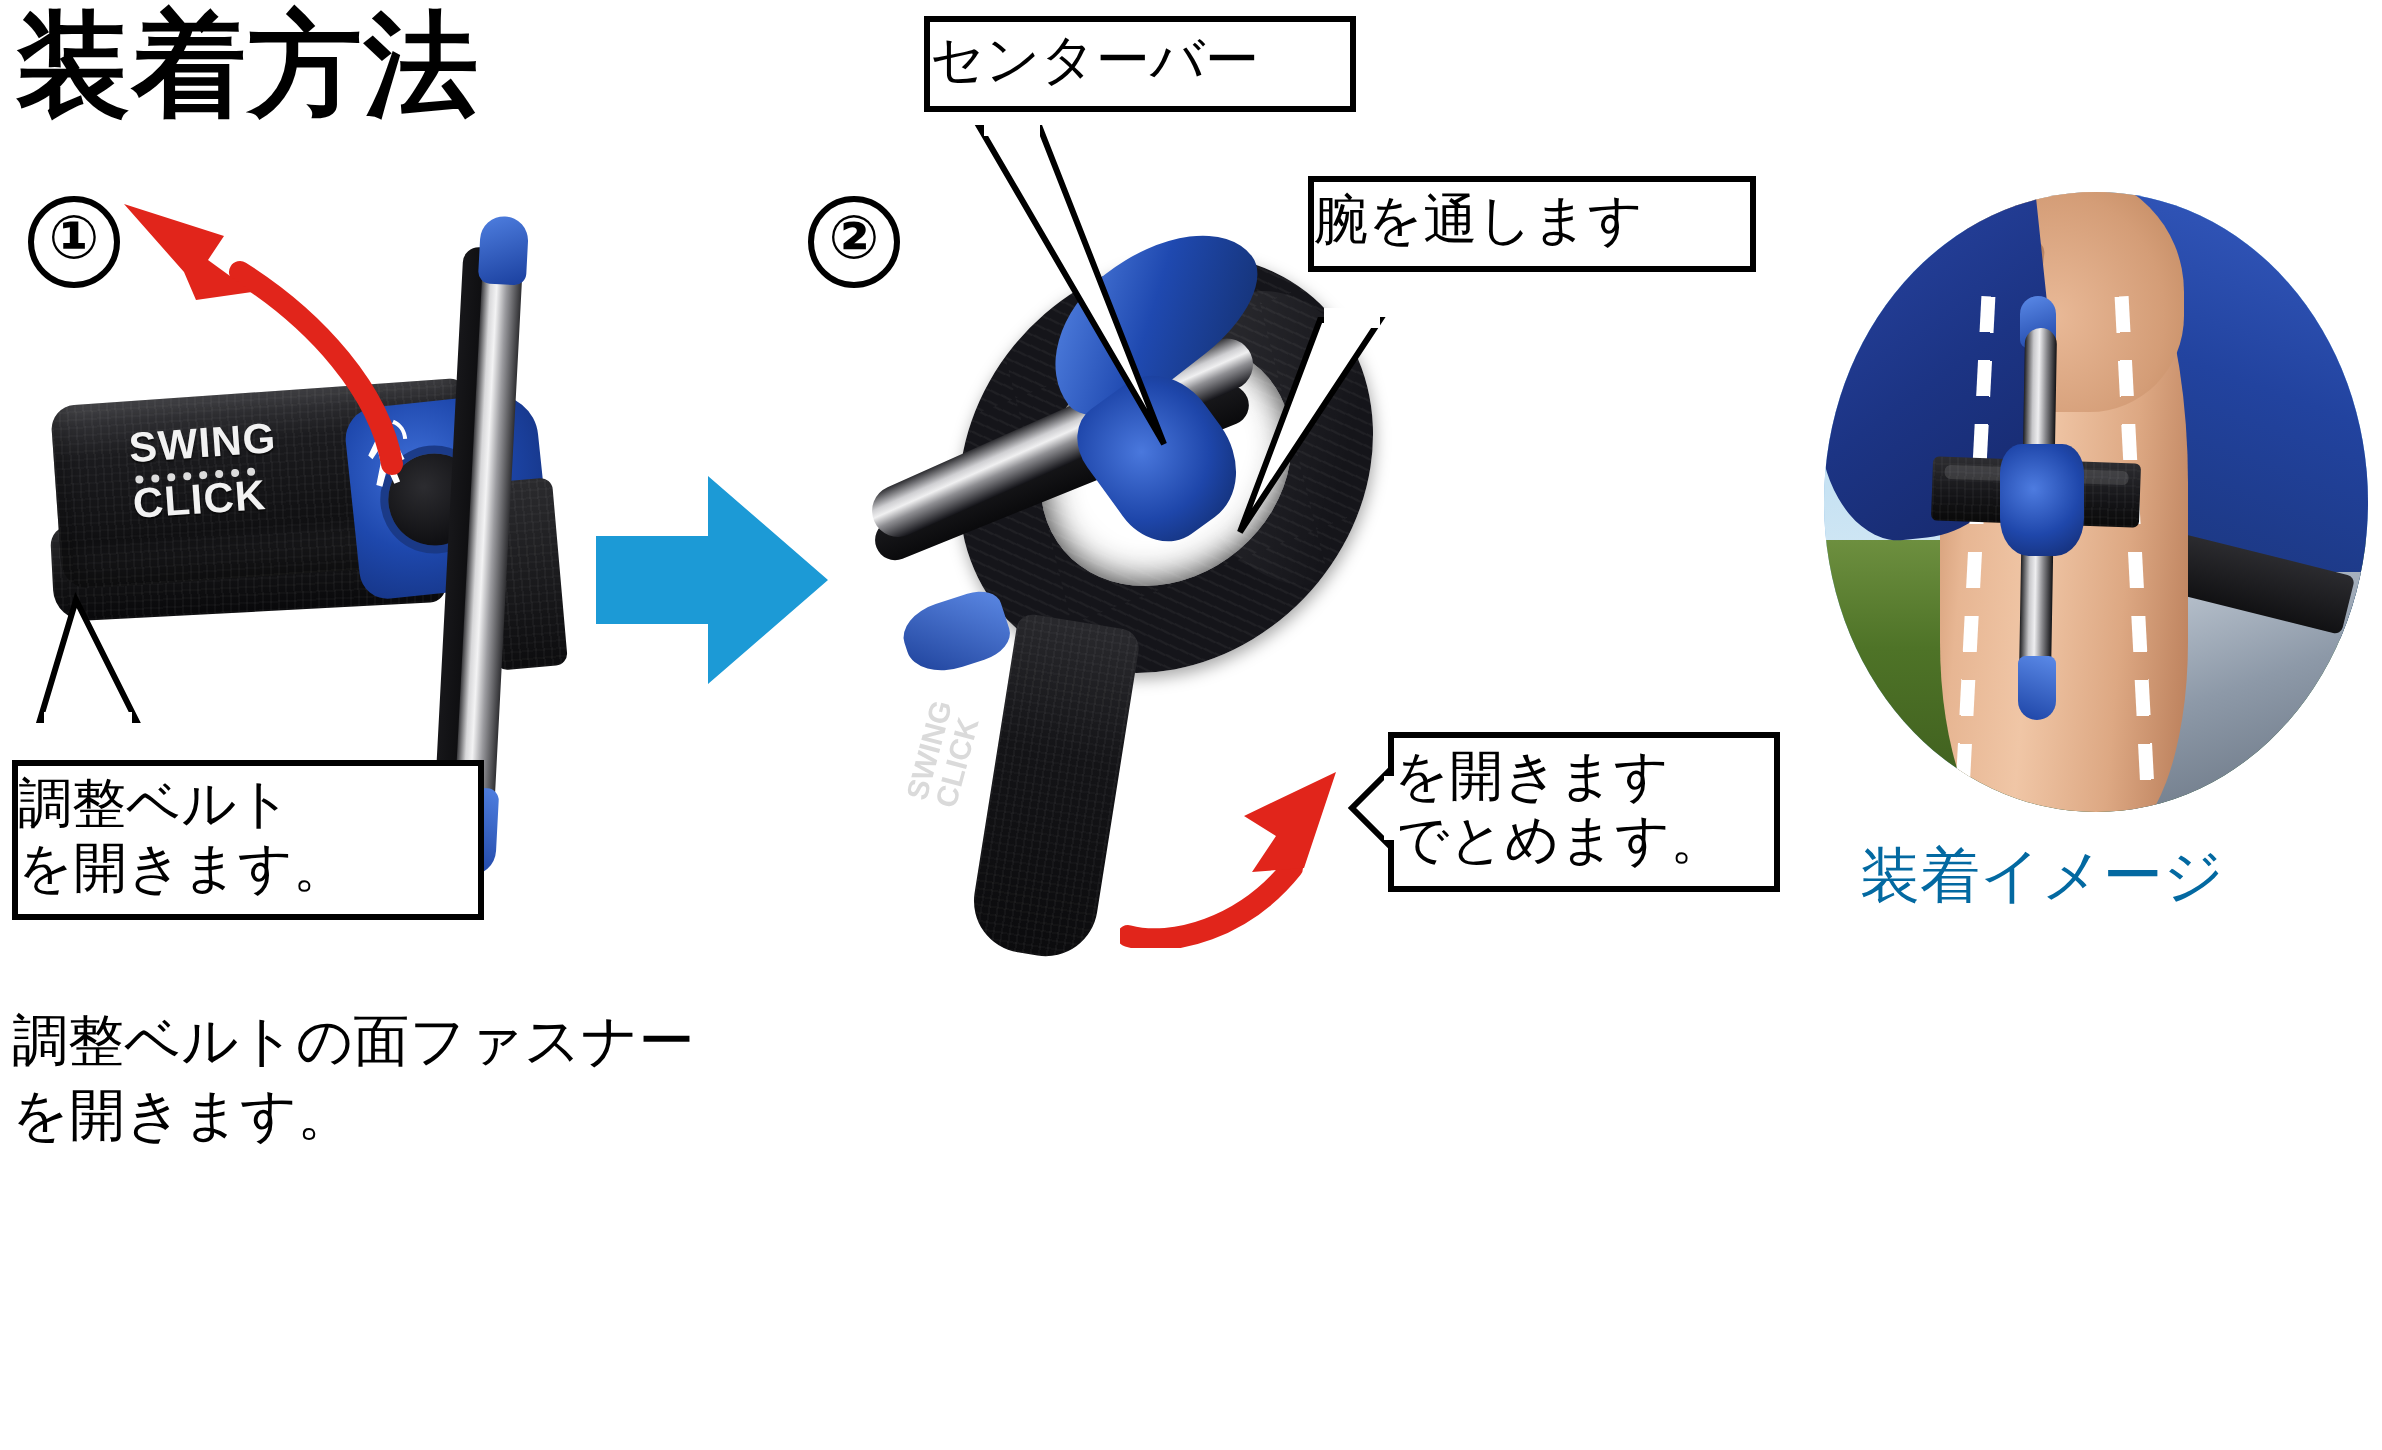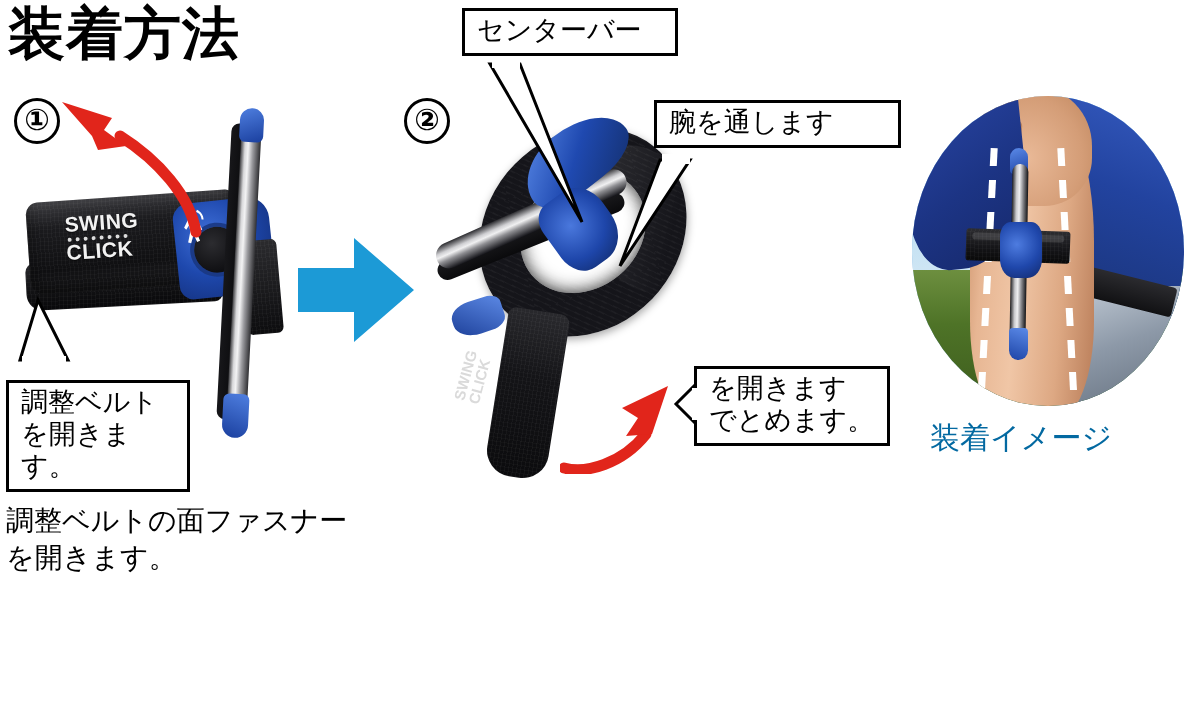--- a/index.html
+++ b/index.html
@@ -29,26 +29,26 @@
   }
   #step1-circle { left: 14px; top: 98px; }
   #step2-circle { left: 404px; top: 98px; }
 
   
   .callout {
     position: absolute; background: #fff;
     border: 3px solid #000;
     font-size: 27px; font-weight: 500; color: #000;
     line-height: 1.18; letter-spacing: 0px;
-    padding: 4px 8px 6px 12px;
+    padding: 4px 8px 6px 0;
     z-index: 30; white-space: nowrap;
   }
-  #callout-belt   { left: 6px;   top: 380px; width: 184px; }
+  #callout-belt   { left: 6px;   top: 380px; width: 236px; }
   #callout-center { left: 462px; top: 8px;   width: 216px; }
-  #callout-arm    { left: 654px; top: 100px; width: 247px; }
+  #callout-arm    { left: 654px; top: 88px; width: 224px; }
   #callout-fasten { left: 694px; top: 366px; width: 196px; }
 
   
   #overlay { position: absolute; left: 0; top: 0; width: 1191px; height: 725px;
              pointer-events: none; z-index: 35; }
 
   
   #photo1 { position: absolute; left: 26px; top: 108px; width: 268px; height: 330px; z-index: 10; }
   .strap-main {
     position: absolute; left: 2px; top: 88px; width: 208px; height: 92px;

